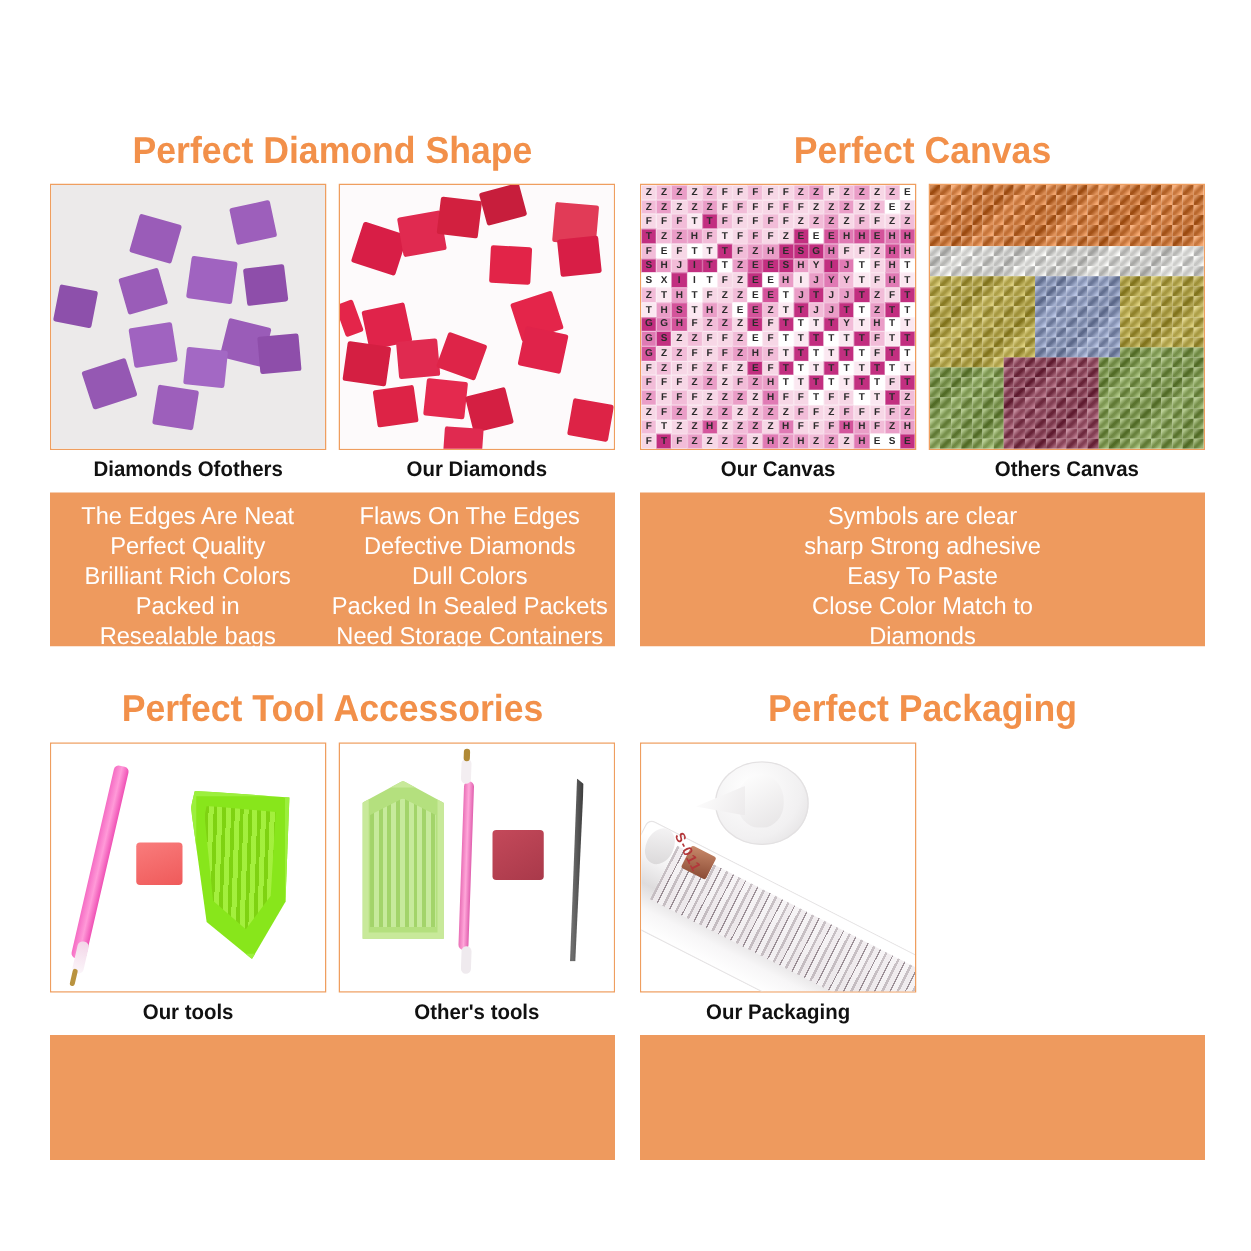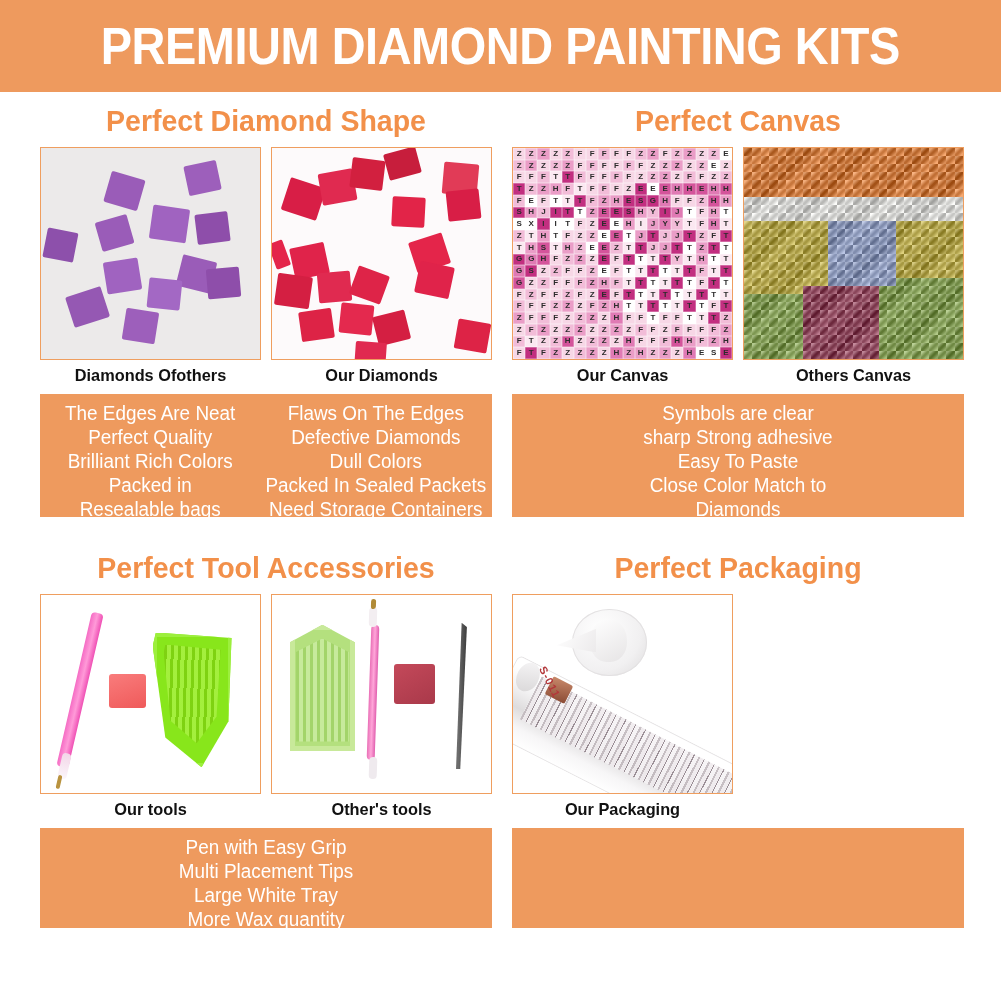--- a/index.html
+++ b/index.html
@@ -53,23 +53,20 @@
   .tweezer{position:absolute;}
 
   
   .pk-bg{background:#ffffff;}
 </style>
 </head>
 <body>
 
 <div class="page">
 
-  <div class="header">
-    <div class="header-title">PREMIUM DIAMOND PAINTING KITS</div>
-  </div>
 
   <div class="section" style="left:40px;top:104px;width:452px;">
     <div class="sec-title">Perfect Diamond Shape</div>
     <div class="pair" style="margin-top:9px;">
 
       <div class="card">
         <div class="photo" style="height:213px;">
           <div class="art d-pur">
             <div class="drill" style="left:30%;top:13%;width:16%;height:15%;background:#9a5cb8;transform:rotate(16deg);"></div>
             <div class="drill" style="left:66%;top:7%;width:15%;height:14%;background:#9d5fbb;transform:rotate(-12deg);"></div>
@@ -1211,26 +1208,20 @@
 
             <div class="tweezer" style="left:81%;top:14%;width:8%;height:74%;background:linear-gradient(90deg,#4c4c4c,#6e6e6e,#3a3a3a);
                         clip-path:polygon(70% 0%,100% 3%,62% 100%,38% 100%);"></div>
           </div>
         </div>
         <div class="cap">Other's tools</div>
       </div>
     </div>
 
     <div class="bullets" style="margin-top:8px;height:100px;">
-      <div class="bul-col">
-        <div class="bul-line">Pen with Easy Grip</div>
-        <div class="bul-line">Multi Placement Tips</div>
-        <div class="bul-line">Large White Tray</div>
-        <div class="bul-line">More Wax quantity</div>
-      </div>
     </div>
   </div>
 
   <div class="section" style="left:512px;top:551px;width:452px;">
     <div class="sec-title">Perfect Packaging</div>
     <div class="pair" style="margin-top:9px;">
 
       <div class="card">
         <div class="photo" style="height:200px;">
           <div class="art pk-bg">

